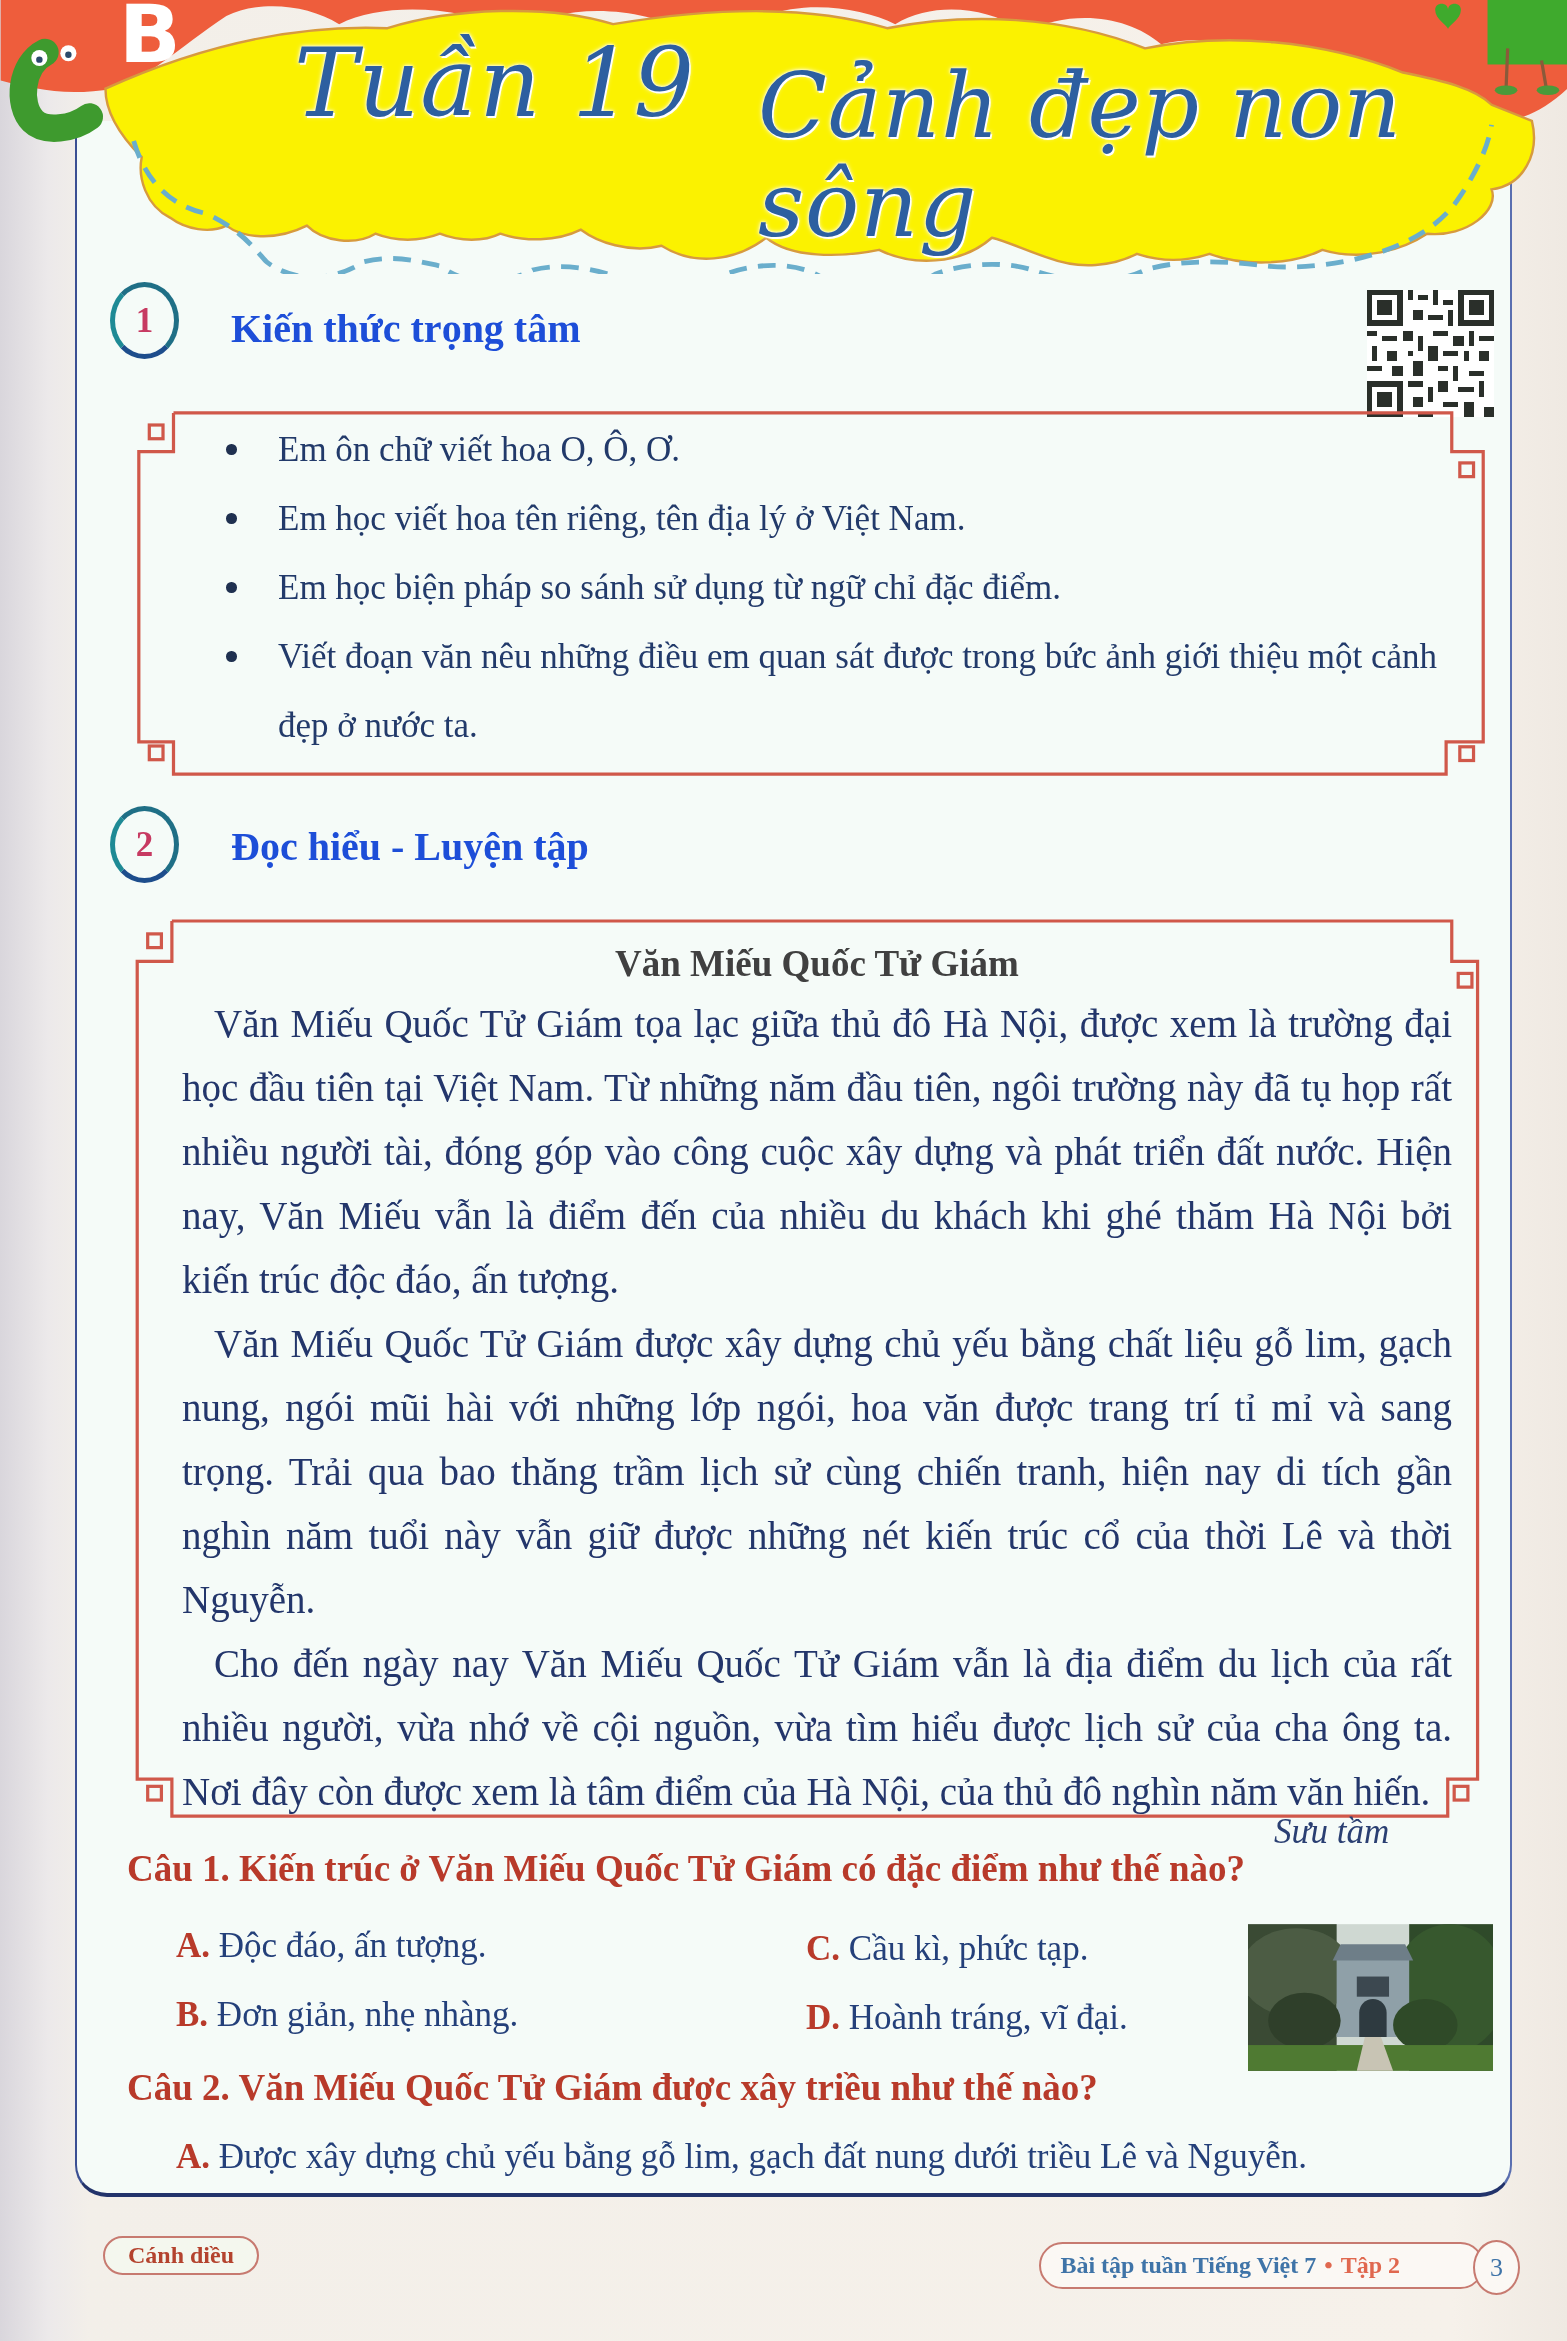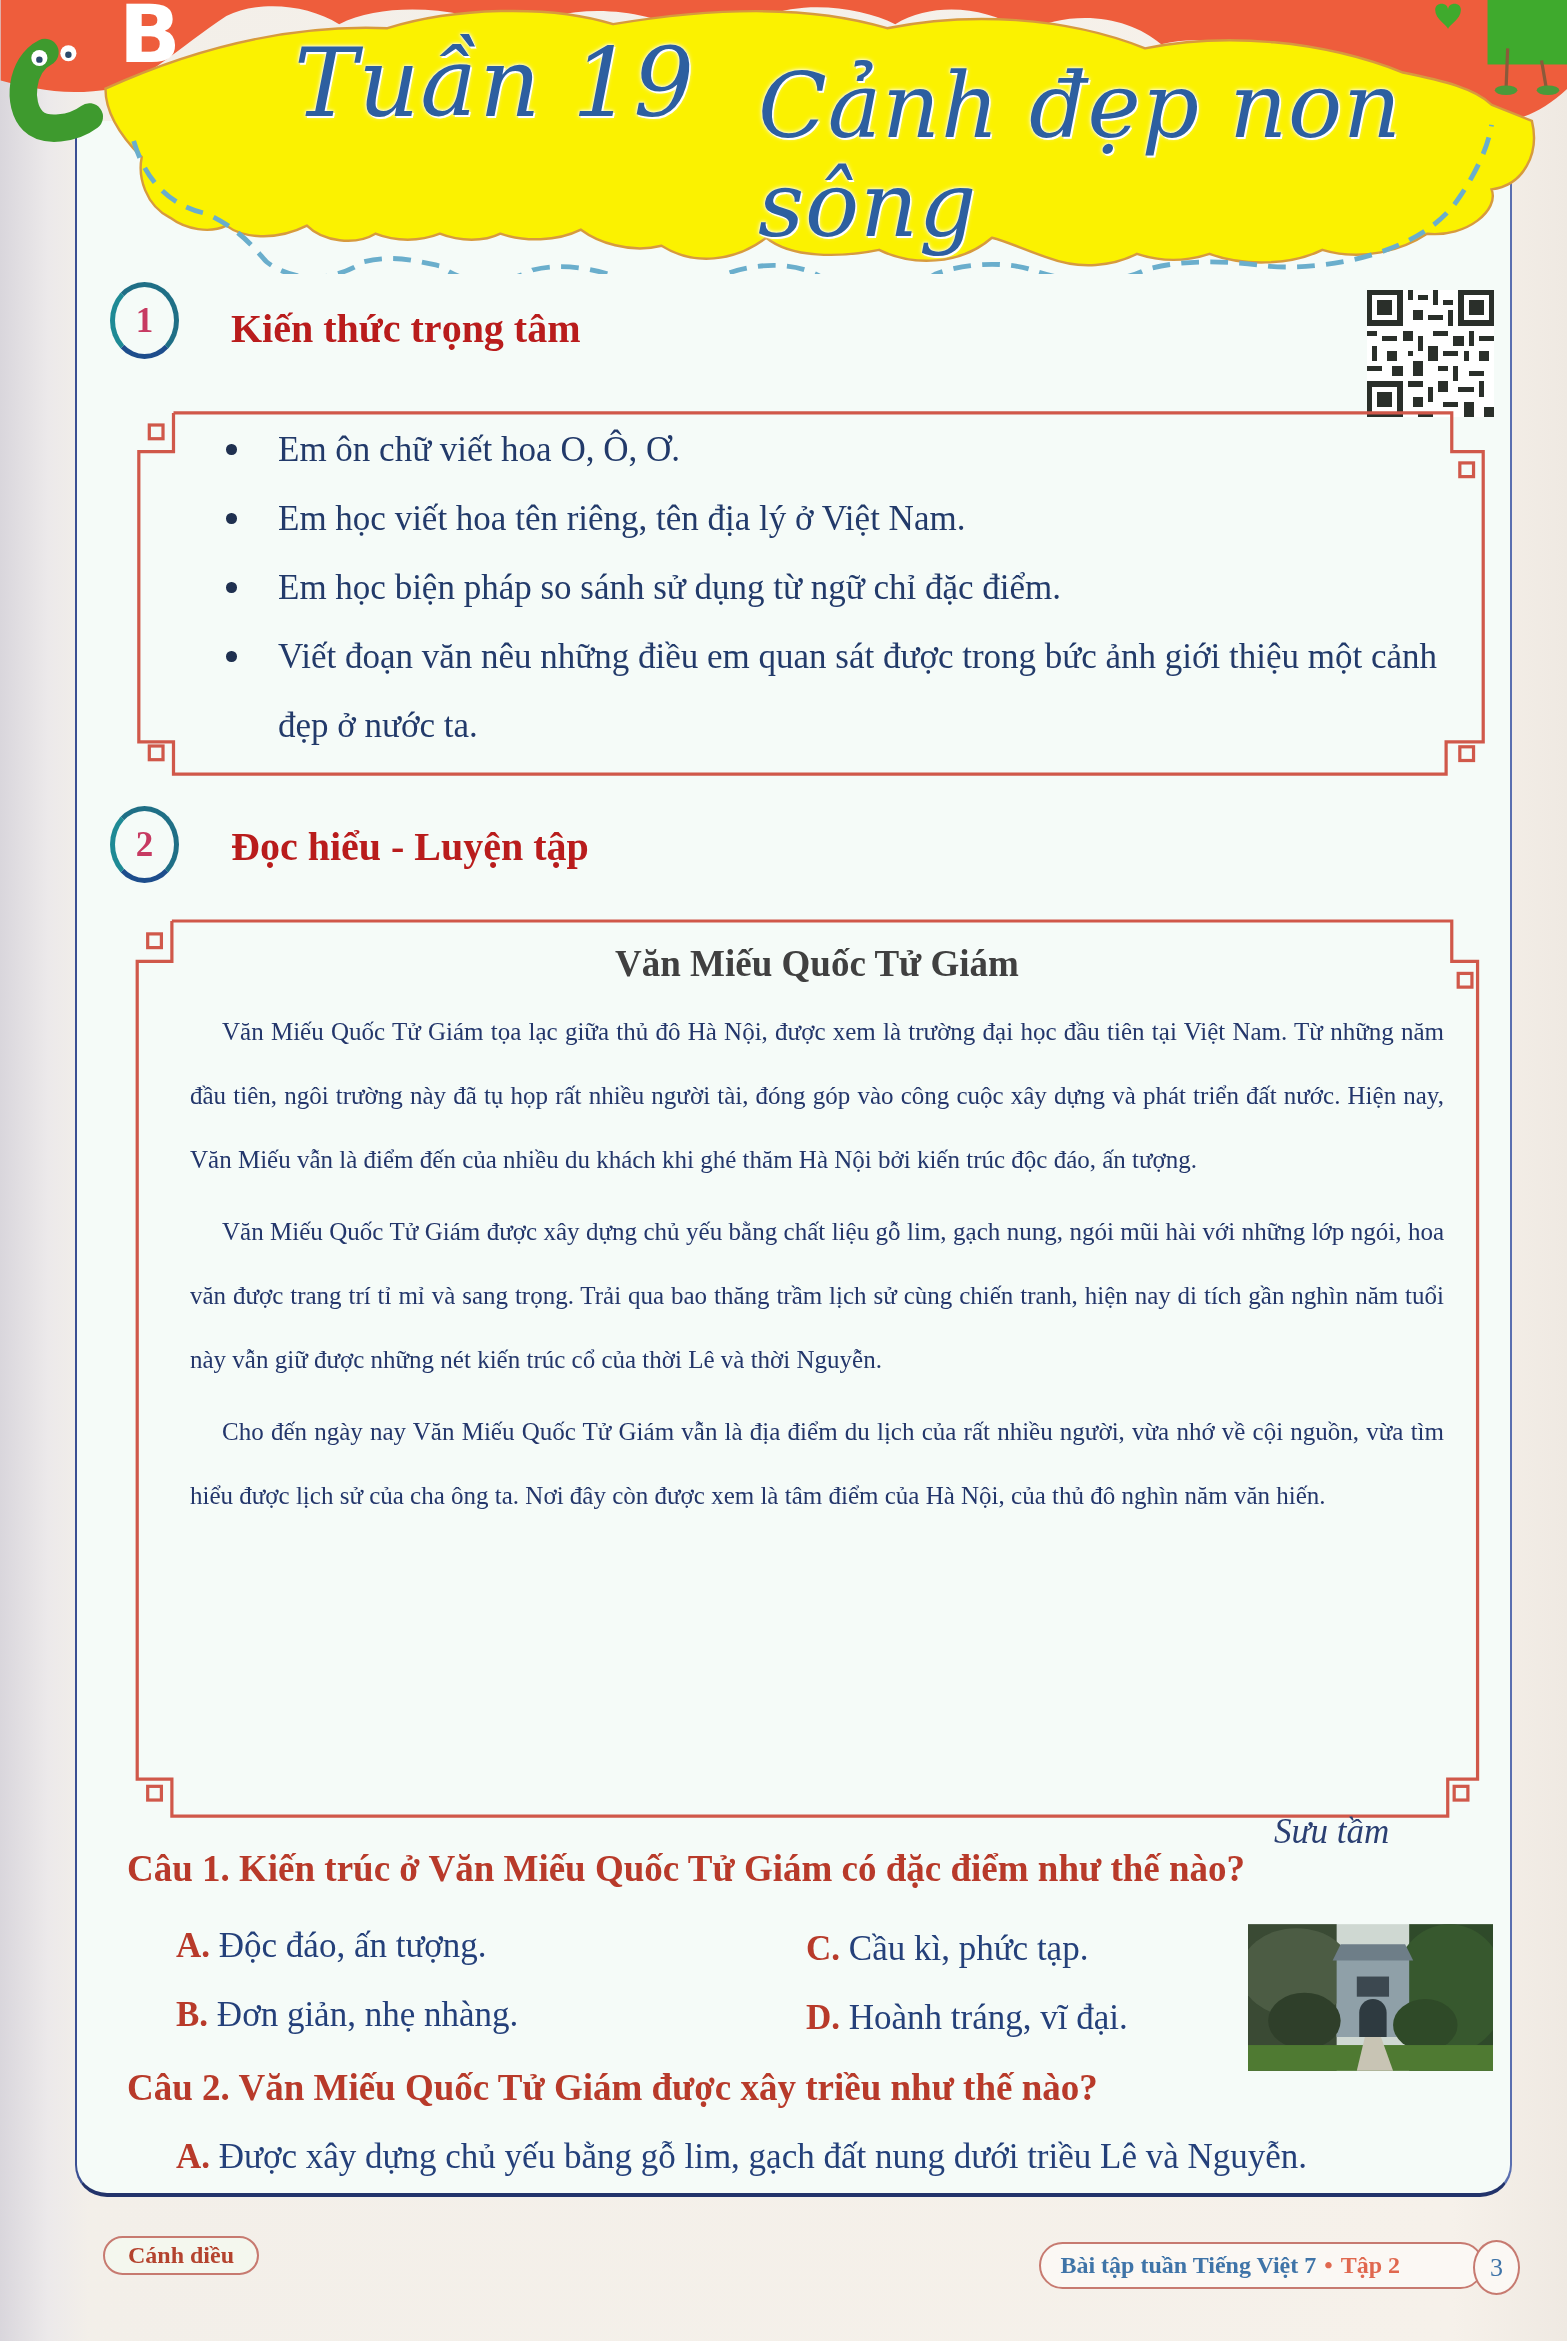--- a/index.html
+++ b/index.html
@@ -12,26 +12,26 @@
         border-left:2.4px solid #3a4f93;border-right:2.4px solid #5a6fb0;border-bottom:4px solid #22336b;
         border-bottom-left-radius:32px;border-bottom-right-radius:32px;box-sizing:border-box;}
   
   .banner{left:0;top:0;width:1568px;height:274px;}
   .title{font-family:"DejaVu Serif","Liberation Serif",serif;font-style:italic;color:#2d5fa0;
          text-shadow:0 0 4.8px #fff,0 0 2.4px #fff,1.6px 1.6px 0 #fff;letter-spacing:0.8px;}
   
   .badge{width:69px;height:77px;border-radius:50%;border:5.6px solid #1f6f86;box-sizing:border-box;
          display:flex;align-items:center;justify-content:center;color:#c73a62;font-weight:bold;
          font-size:35px;background:#f5fbf8;border-left-color:#1e8a95;border-bottom-color:#1d4d8c;}
-  .sec-title{color:#b91c1c;font-weight:bold;font-size:40px;text-align:center;}
+  .sec-title{color:#1d4ed8;font-weight:bold;font-size:40px;text-align:center;}
   .bullet-list{list-style:none;margin:0;padding:0;}
   .bullet-list li{position:relative;padding-left:0;font-size:35px;line-height:69px;color:#223a6a;}
   .bullet-list li .dot{position:absolute;left:-52px;top:29px;width:10.5px;height:10.5px;border-radius:50%;background:#1f3050;}
   .passage-title{font-weight:bold;font-size:37px;color:#404040;text-align:center;}
-  .passage p{margin:8px;font-size:25px;line-height:64px;text-align:justify;text-indent:32px;color:#23366b;}
+  .passage p{margin:0;font-size:39px;line-height:64px;text-align:justify;text-indent:32px;color:#23366b;}
   .source{font-style:italic;font-size:35px;color:#2a3f72;}
   .q{font-weight:bold;font-size:37px;color:#b83a2a;}
   .opt{font-size:35px;color:#24407a;}
   .opt .lt{color:#b83a2a;font-weight:bold;}
   .footer-pill{border:2.4px solid #c77a70;border-radius:32px;box-sizing:border-box;display:flex;align-items:center;}
 </style>
 </head>
 <body>
 
 <div class="abs page"></div>

